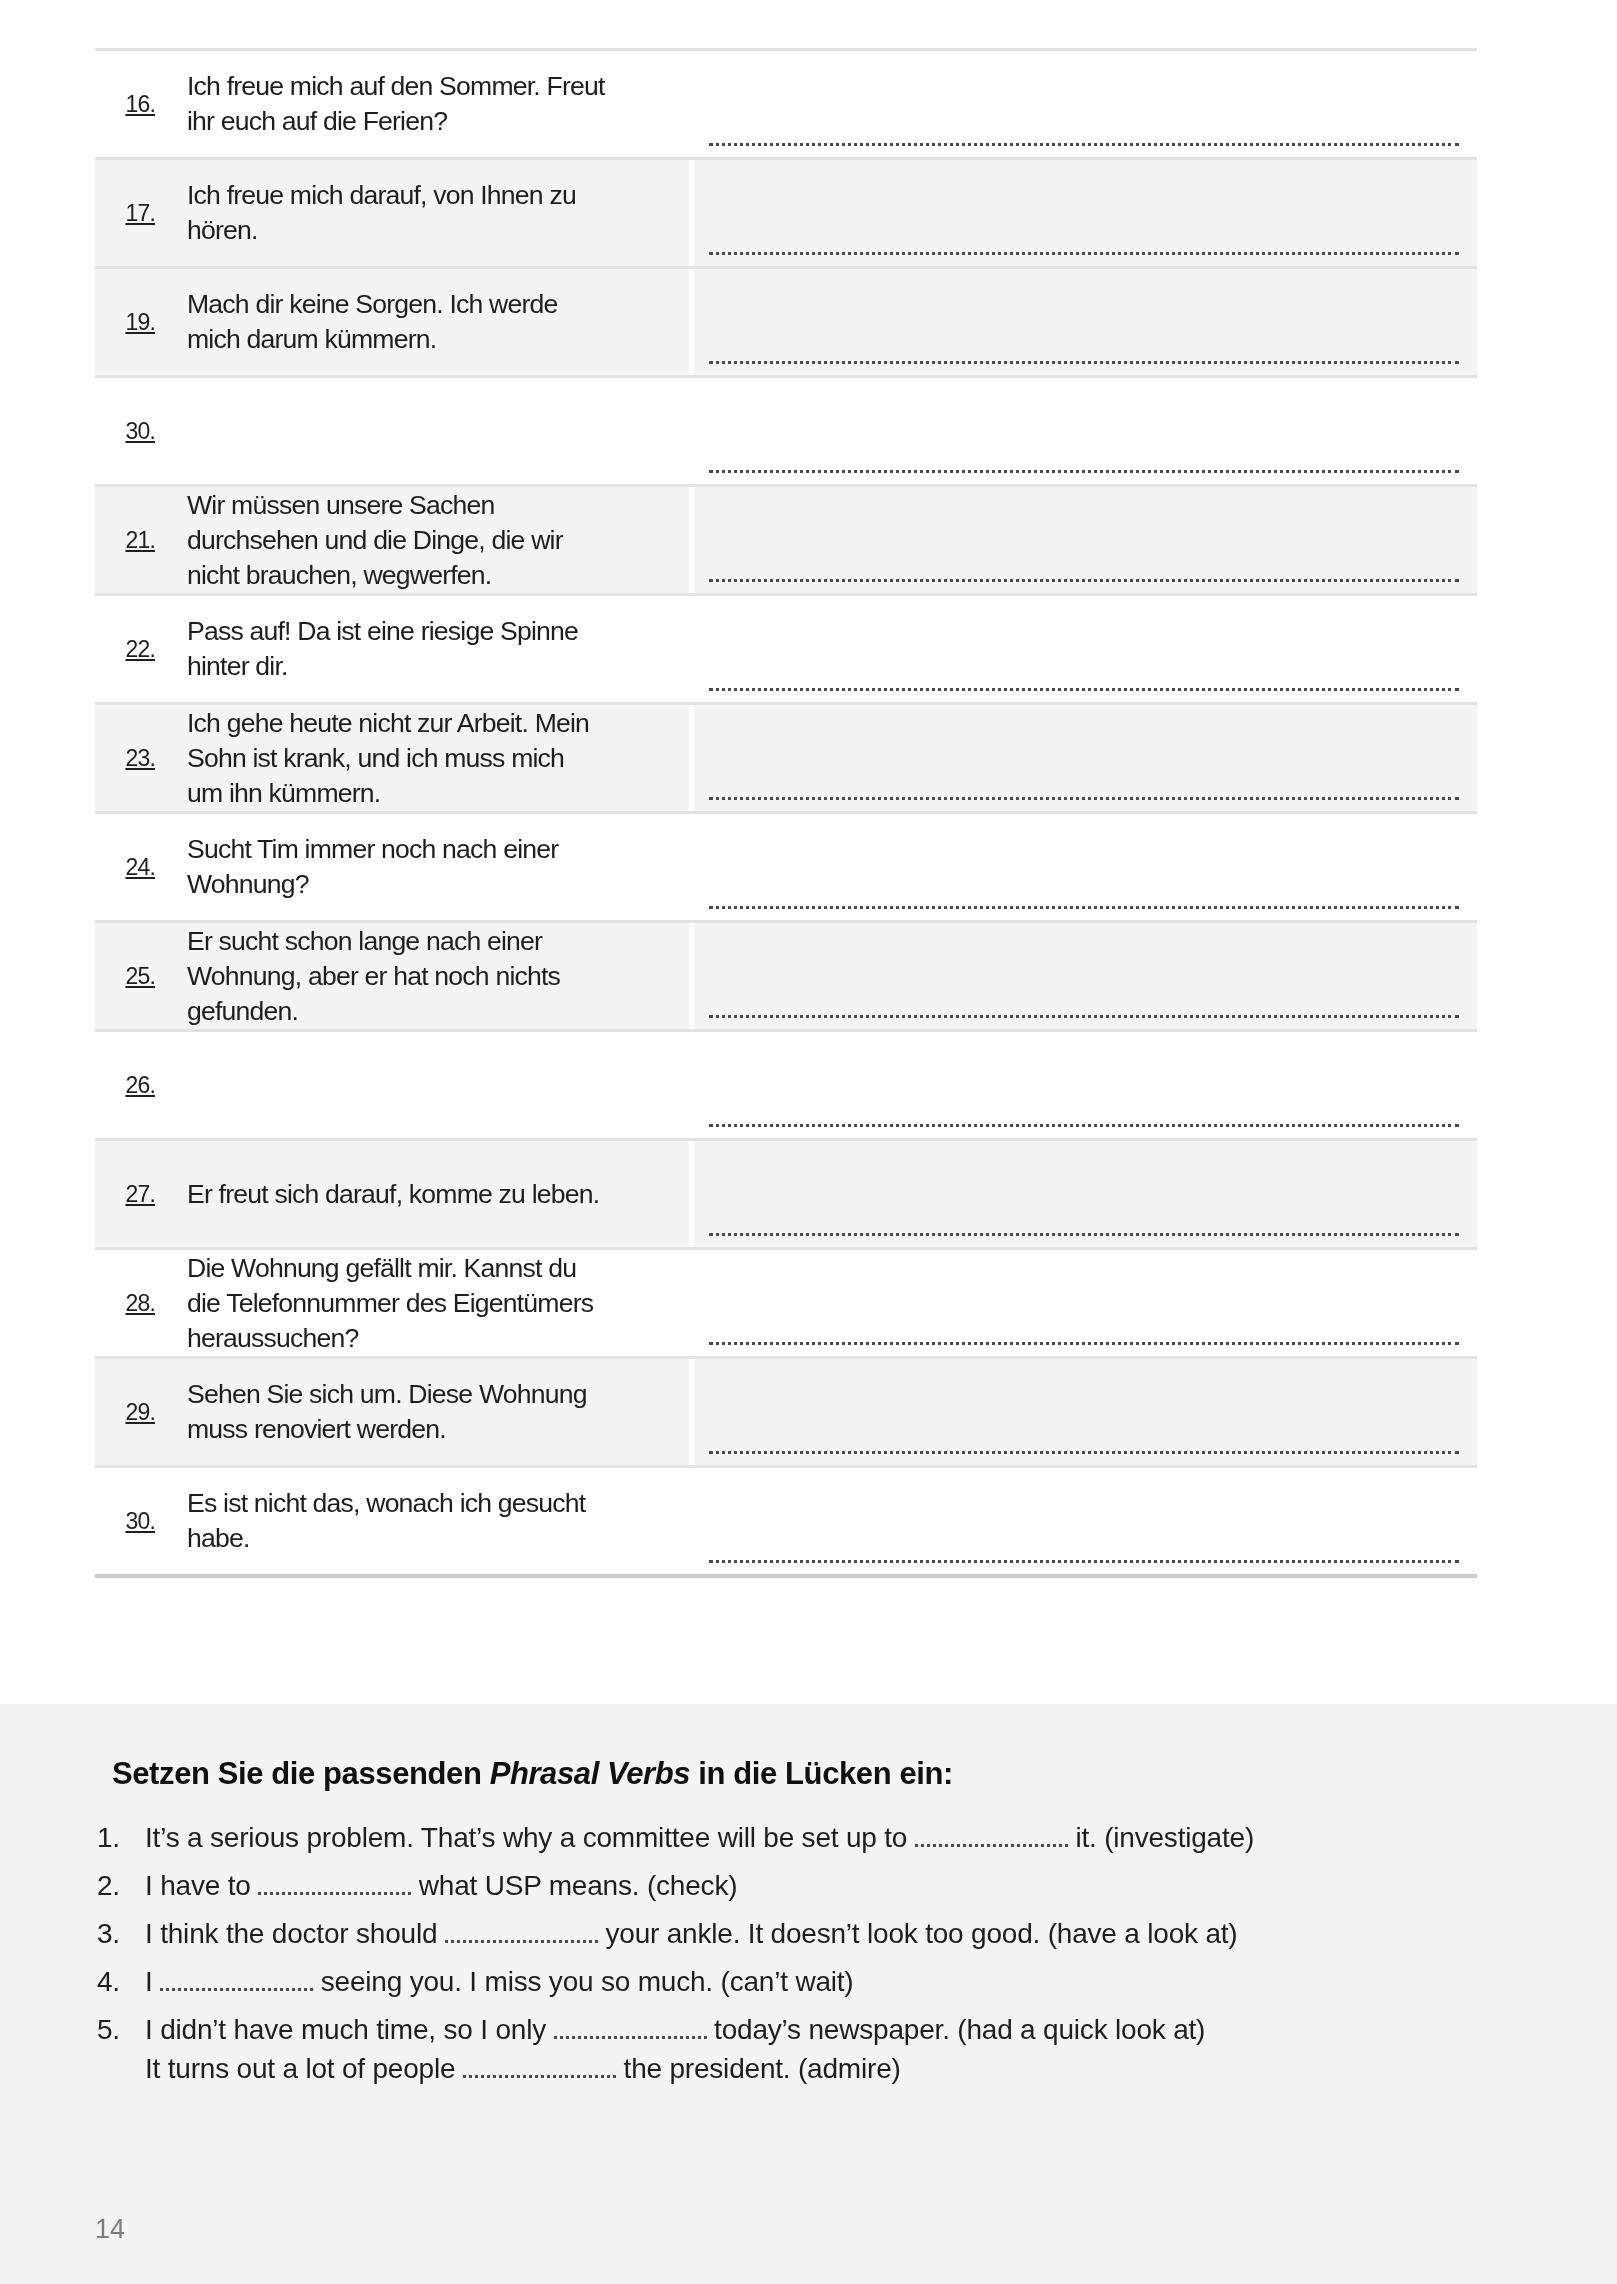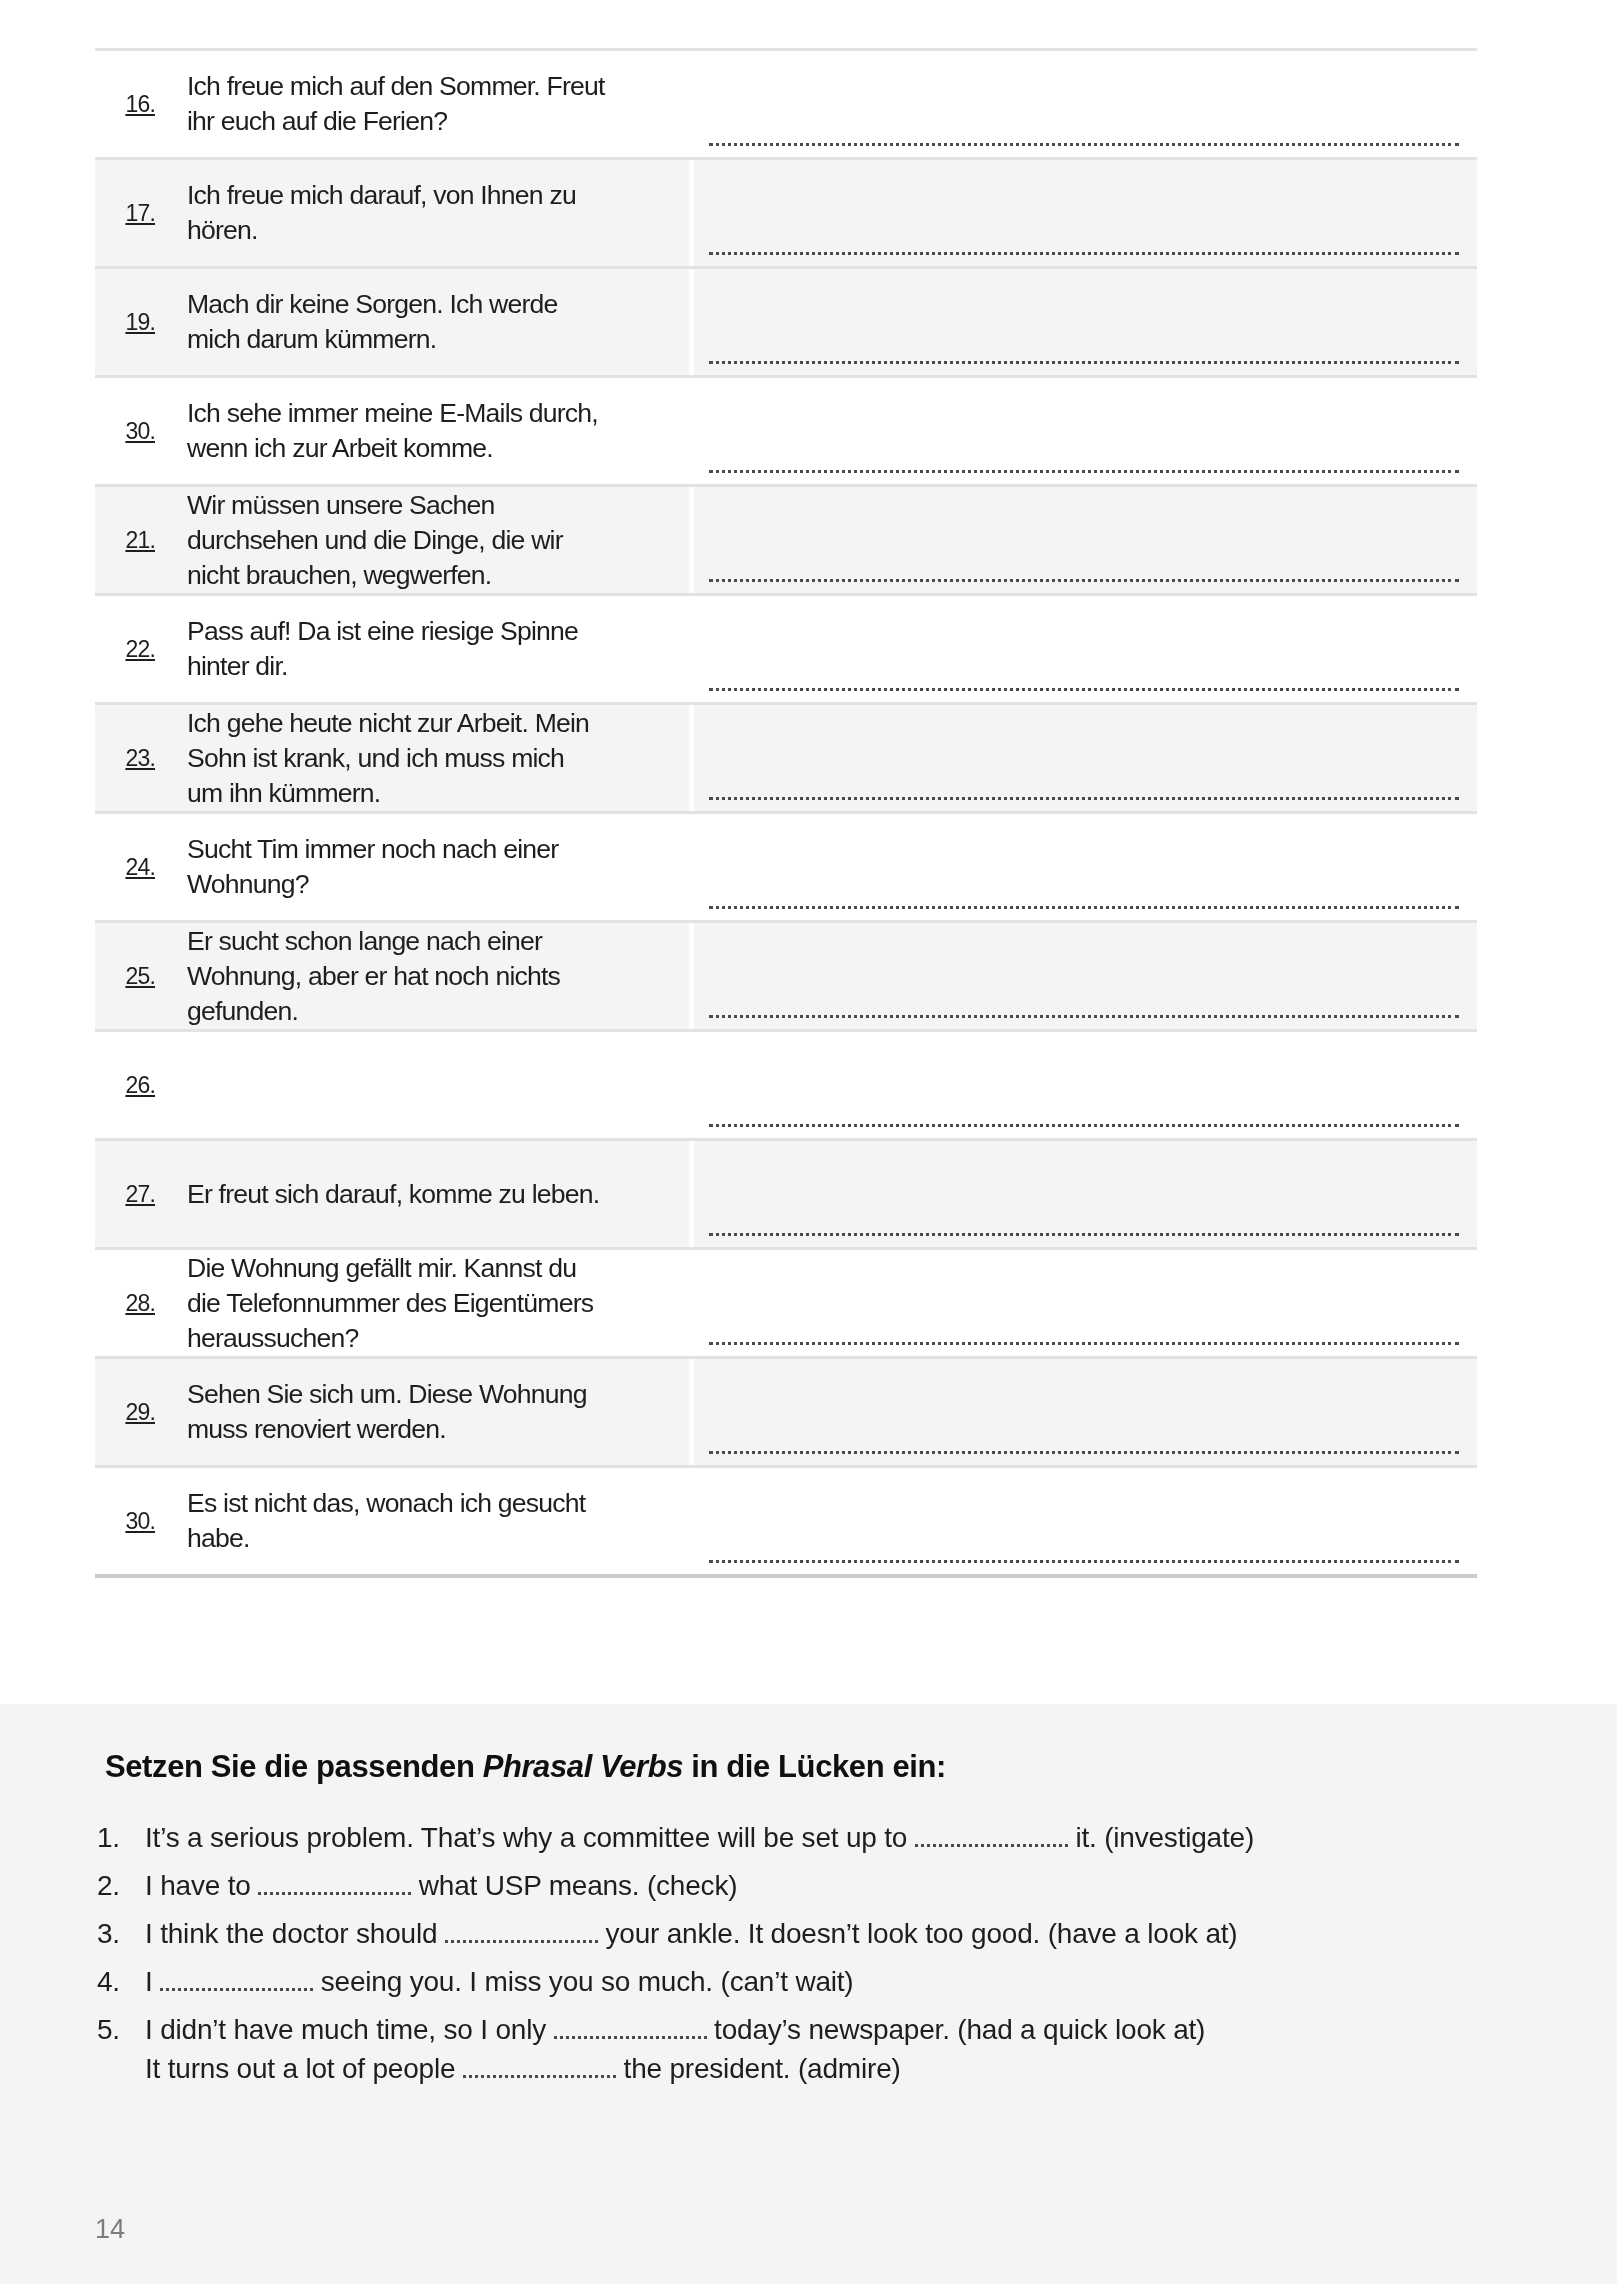--- a/index.html
+++ b/index.html
@@ -43,21 +43,21 @@
     position:absolute;left:15.3px;right:17.7px;bottom:11.3px;
     border-bottom:3.5px dotted #4a4a4a;
   }
 
   
   .bottom-section{
     position:absolute;left:0;right:0;top:1704px;bottom:0;
     background:#f4f4f4;
   }
   .section-heading{
-    position:absolute;left:97px;top:35px;margin:8px;
+    position:absolute;left:97px;top:35px;margin:15px;
     font-size:31px;line-height:40px;font-weight:bold;color:#101010;
     letter-spacing:-0.4px;white-space:nowrap;
   }
   .section-heading em{font-style:italic;font-weight:bold;}
   .ex-list{
     position:absolute;left:97px;top:114px;margin:0;padding:0;list-style:none;
     width:1442px;
   }
   .ex-item{
     display:flex;
@@ -104,21 +104,20 @@
       <span class="tnum">19.</span>
       <span class="tsent">Mach dir keine Sorgen. Ich werde<br>mich darum kümmern.</span>
     </div>
     <div class="cell-right">
       <div class="leader"></div>
     </div>
   </div>
       <div class="trow">
     <div class="cell-left">
       <span class="tnum">30.</span>
-      <span class="tsent">Ich sehe immer meine E-Mails durch,<br>wenn ich zur Arbeit komme.</span>
     </div>
     <div class="cell-right">
       <div class="leader"></div>
     </div>
   </div>
       <div class="trow shaded">
     <div class="cell-left">
       <span class="tnum">21.</span>
       <span class="tsent">Wir müssen unsere Sachen<br>durchsehen und die Dinge, die wir<br>nicht brauchen, wegwerfen.</span>
     </div>

